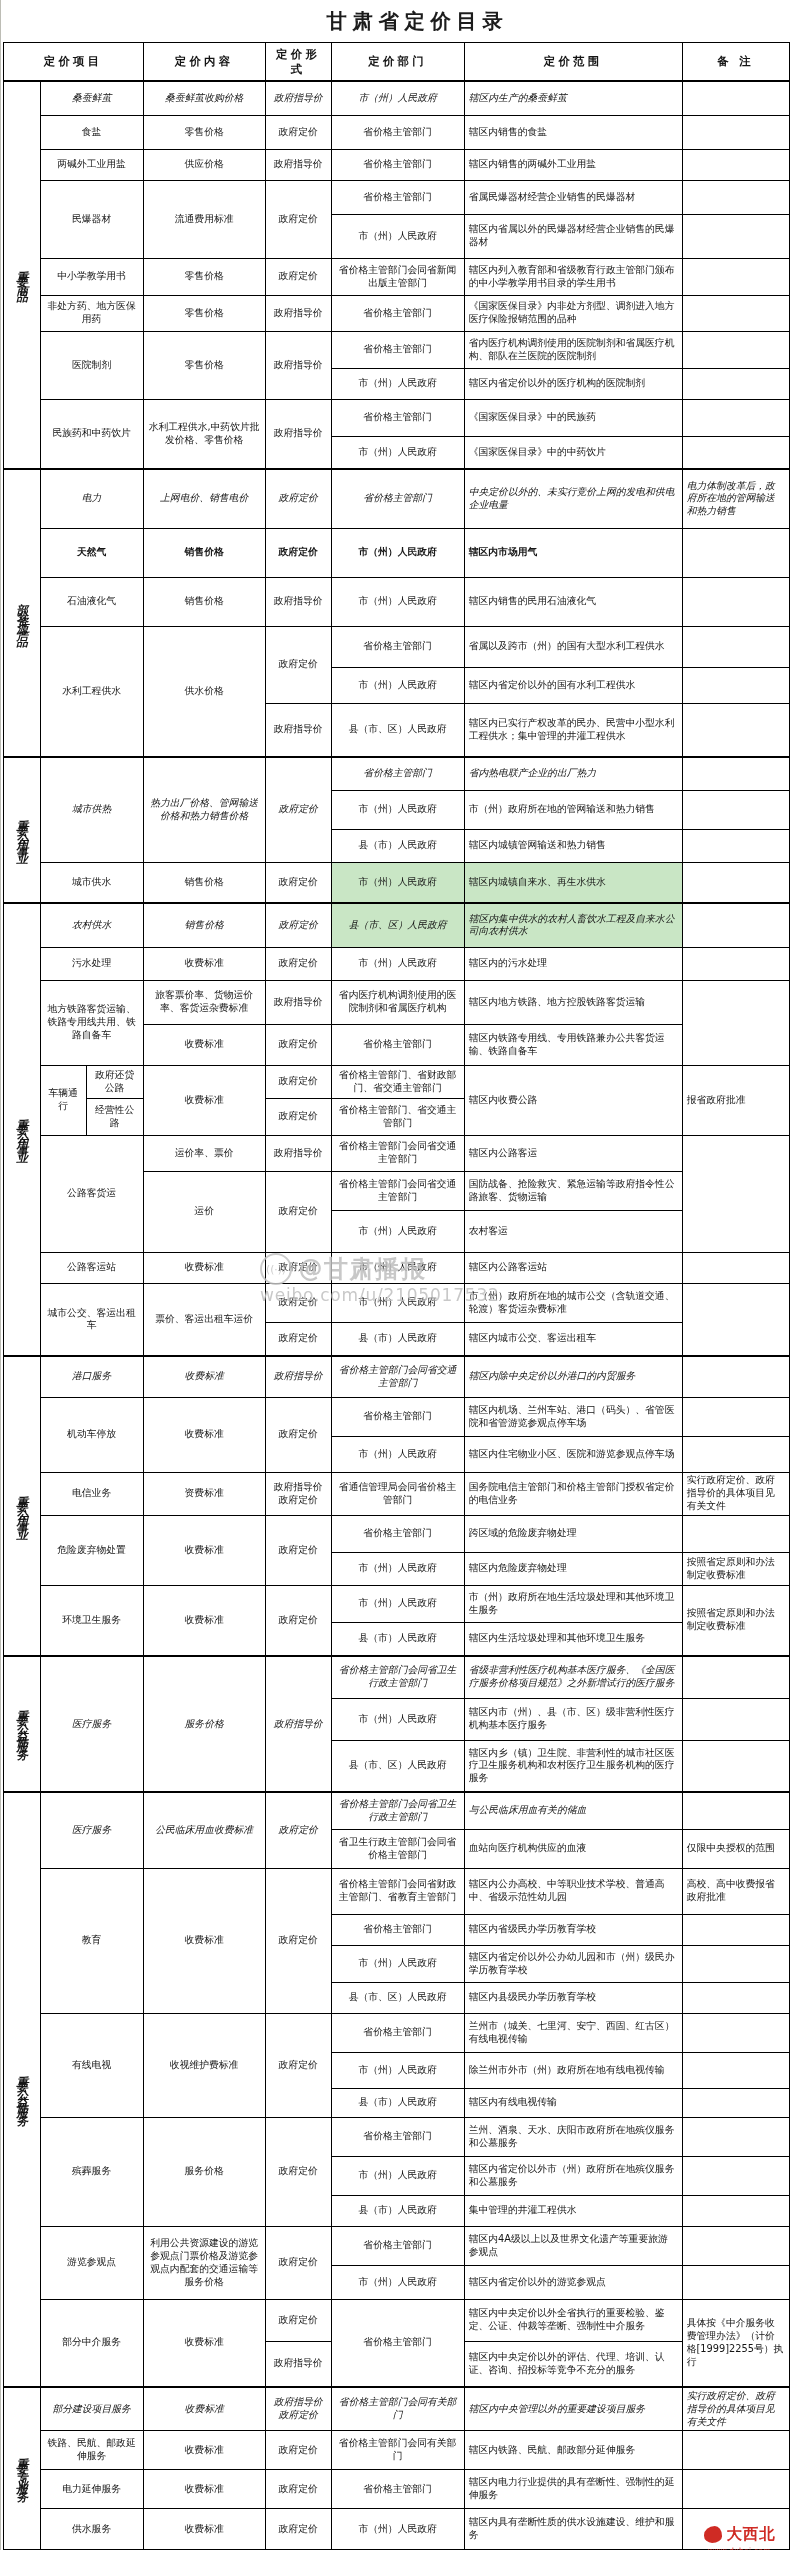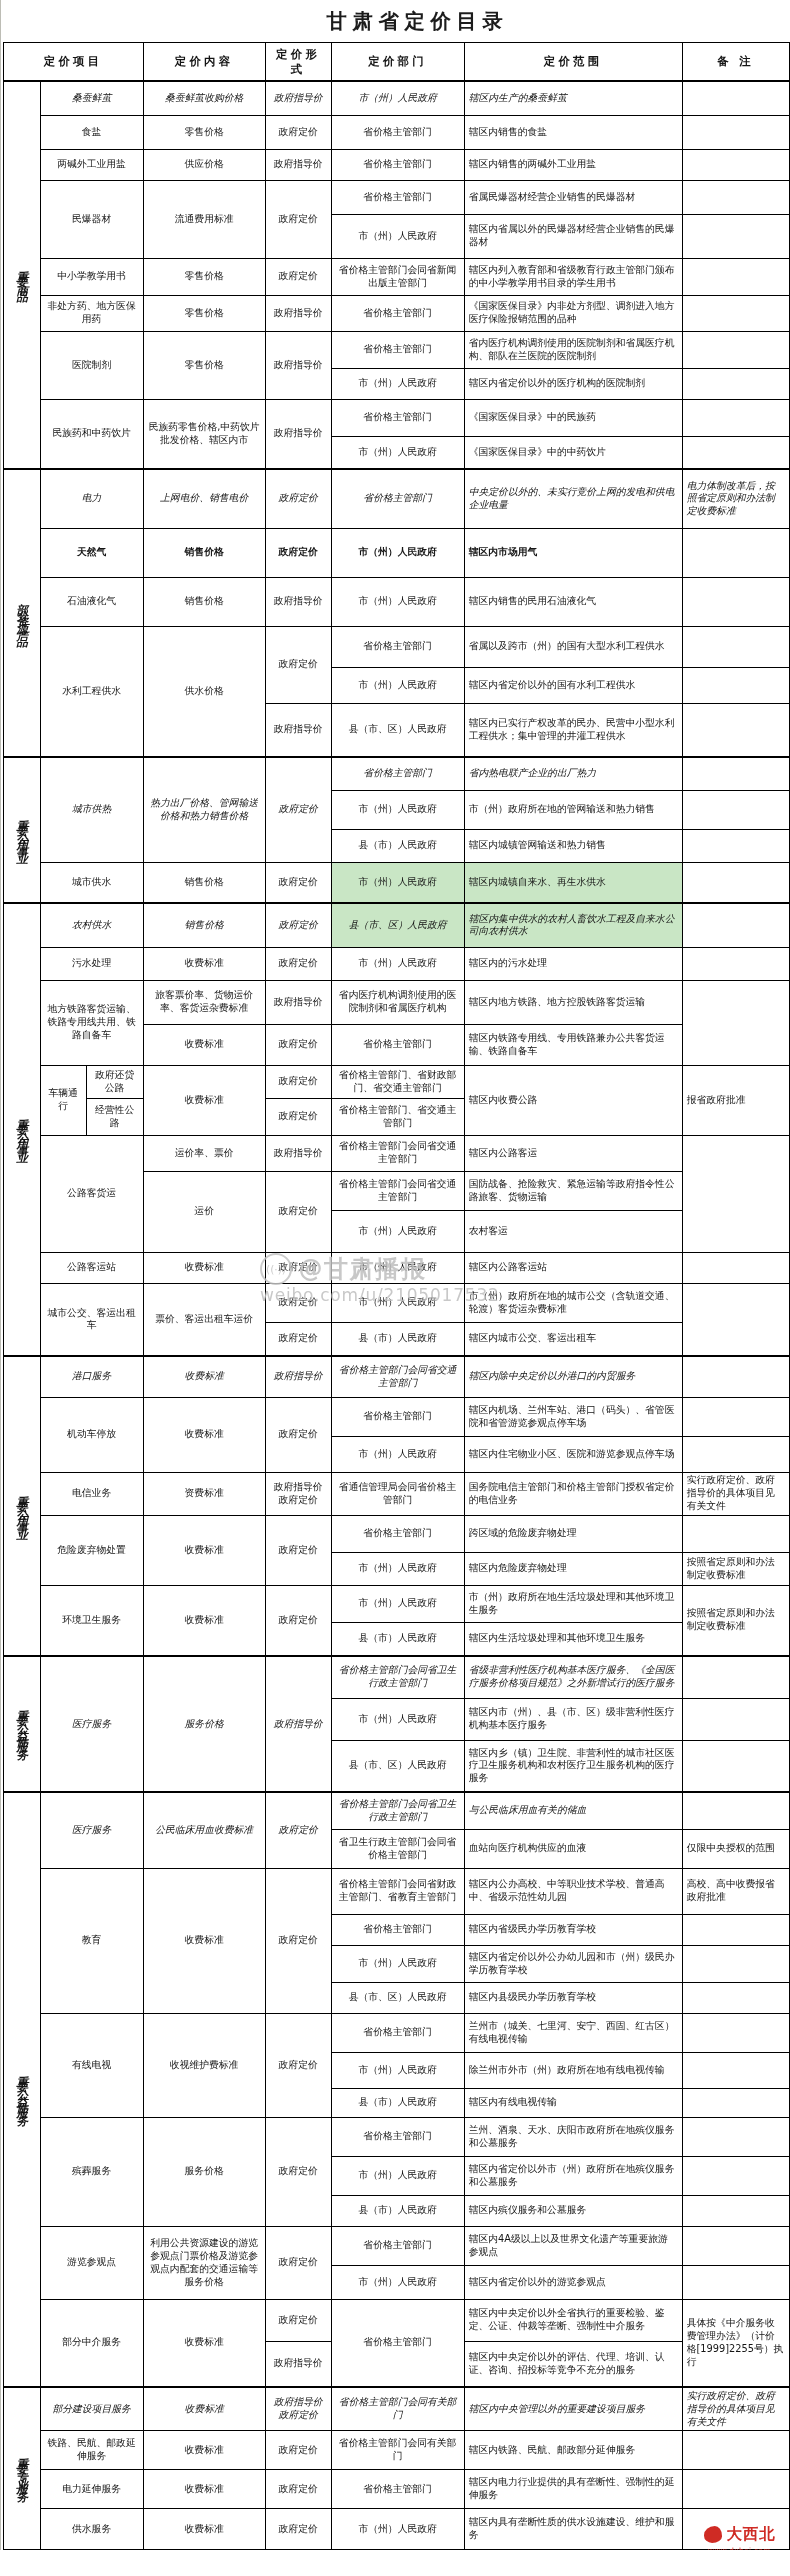--- a/index.html
+++ b/index.html
@@ -156,39 +156,39 @@
           <td colspan="1" class="c-scope">省内医疗机构调剂使用的医院制剂和省属医疗机构、部队在兰医院的医院制剂</td>
           <td colspan="1" class="c-rem"></td>
         </tr>
         <tr style="height: 31px;">
           <td colspan="1" class="c-dept">市（州）人民政府</td>
           <td colspan="1" class="c-scope">辖区内省定价以外的医疗机构的医院制剂</td>
           <td colspan="1" class="c-rem"></td>
         </tr>
         <tr style="height: 37px;">
           <td rowspan="2" colspan="2" class="c-item">民族药和中药饮片</td>
-          <td rowspan="2" colspan="1" class="c-content">民族药零售价格,中药饮片批发价格、辖区内市</td>
+          <td rowspan="2" colspan="1" class="c-content">水利工程供水,中药饮片批发价格、零售价格</td>
           <td rowspan="2" colspan="1" class="c-form">政府指导价</td>
           <td colspan="1" class="c-dept">省价格主管部门</td>
           <td colspan="1" class="c-scope">《国家医保目录》中的民族药</td>
           <td colspan="1" class="c-rem"></td>
         </tr>
         <tr style="height: 33px;">
           <td colspan="1" class="c-dept">市（州）人民政府</td>
           <td colspan="1" class="c-scope">《国家医保目录》中的中药饮片</td>
           <td colspan="1" class="c-rem"></td>
         </tr>
         <tr class="group-start" style="height: 59px;">
           <td rowspan="6" class="c-grp">部分资源产品</td>
           <td colspan="2" class="c-item">电力</td>
           <td colspan="1" class="c-content">上网电价、销售电价</td>
           <td colspan="1" class="c-form">政府定价</td>
           <td colspan="1" class="c-dept">省价格主管部门</td>
           <td colspan="1" class="c-scope">中央定价以外的、未实行竞价上网的发电和供电企业电量</td>
-          <td colspan="1" class="c-rem">电力体制改革后，按照省定原则和办法制定收费标准</td>
+          <td colspan="1" class="c-rem">电力体制改革后，政府所在地的管网输送和热力销售</td>
         </tr>
         <tr style="height: 49px; font-weight: bold;">
           <td colspan="2" class="c-item">天然气</td>
           <td colspan="1" class="c-content">销售价格</td>
           <td colspan="1" class="c-form">政府定价</td>
           <td colspan="1" class="c-dept">市（州）人民政府</td>
           <td colspan="1" class="c-scope">辖区内市场用气</td>
           <td colspan="1" class="c-rem"></td>
         </tr>
         <tr style="height: 49px;">
@@ -467,21 +467,21 @@
           <td colspan="1" class="c-scope">兰州、酒泉、天水、庆阳市政府所在地殡仪服务和公墓服务</td>
           <td colspan="1" class="c-rem"></td>
         </tr>
         <tr style="height: 39px;">
           <td colspan="1" class="c-dept">市（州）人民政府</td>
           <td colspan="1" class="c-scope">辖区内省定价以外市（州）政府所在地殡仪服务和公墓服务</td>
           <td colspan="1" class="c-rem"></td>
         </tr>
         <tr style="height: 31px;">
           <td colspan="1" class="c-dept">县（市）人民政府</td>
-          <td colspan="1" class="c-scope">辖区内殡仪服务和公墓服务</td>
+          <td colspan="1" class="c-scope">集中管理的井灌工程供水</td>
           <td colspan="1" class="c-rem"></td>
         </tr>
         <tr style="height: 39px;">
           <td rowspan="2" colspan="2" class="c-item">游览参观点</td>
           <td rowspan="2" colspan="1" class="c-content">利用公共资源建设的游览参观点门票价格及游览参观点内配套的交通运输等服务价格</td>
           <td rowspan="2" colspan="1" class="c-form">政府定价</td>
           <td colspan="1" class="c-dept">省价格主管部门</td>
           <td colspan="1" class="c-scope">辖区内4A级以上以及世界文化遗产等重要旅游参观点</td>
           <td colspan="1" class="c-rem"></td>
         </tr>

